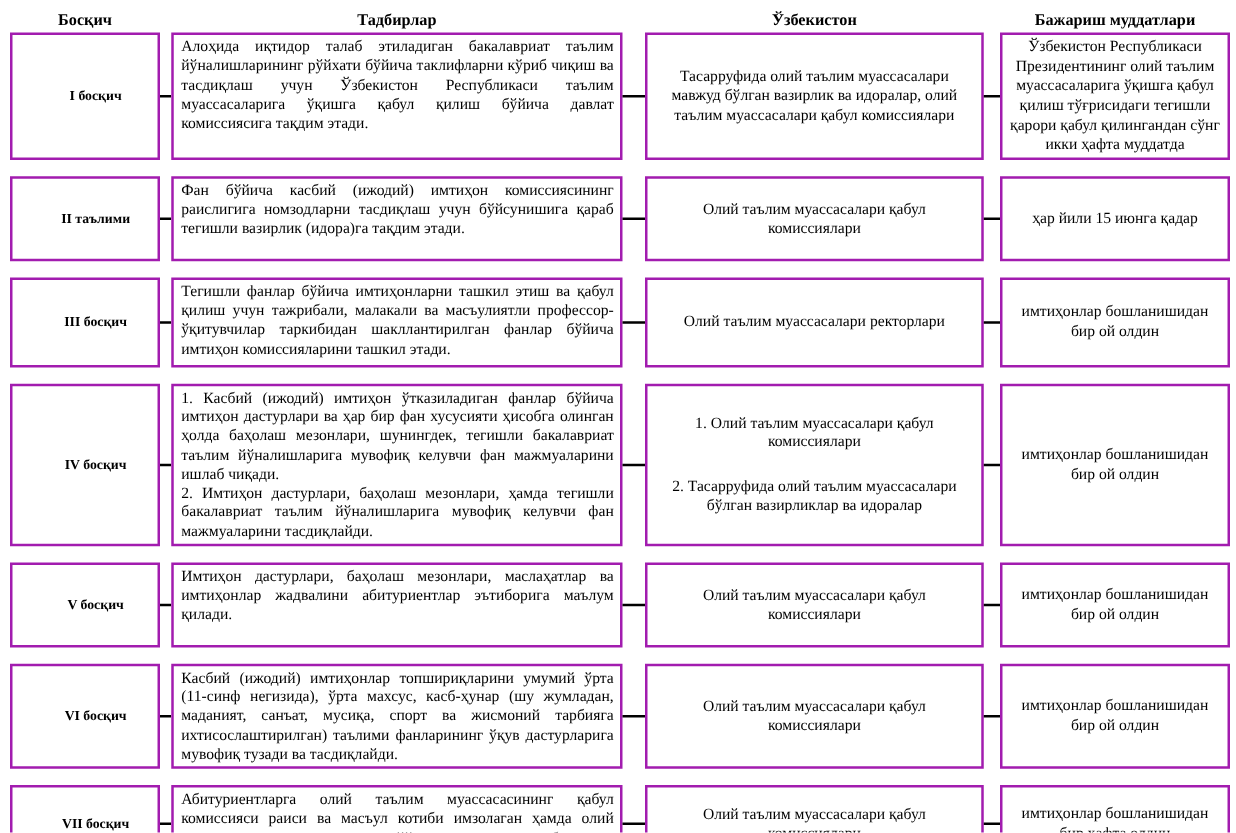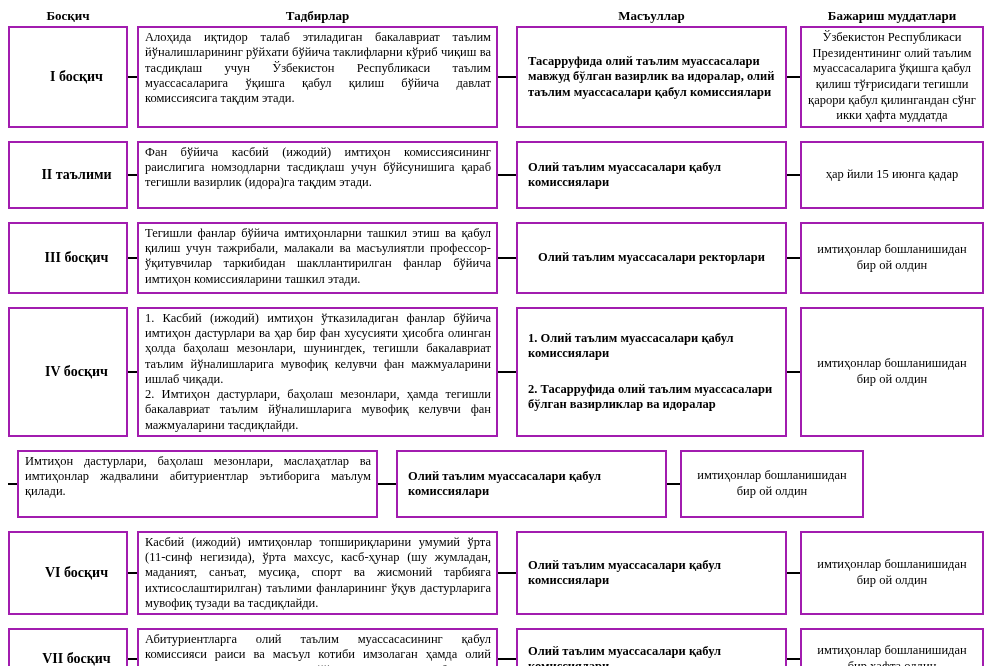--- a/index.html
+++ b/index.html
@@ -47,40 +47,40 @@
   .box {
     border: 2px solid #a21caf;
     background: #ffffff;
     display: flex;
     flex-direction: column;
     justify-content: center;
   }
   .box.stage {
     align-items: center;
     font-weight: bold;
-    font-size: 14px;
+    font-size: 11px;
     text-align: center;
     padding-left: 17px;
   }
   .box.measures {
     justify-content: flex-start;
     padding: 2px 5px 2px 6px;
     font-size: 12.5px;
     line-height: 1.22;
   }
   .box.measures p {
     margin: 0;
     text-align: justify;
   }
   .box.responsible {
     padding: 2px 10px;
     font-size: 12.5px;
     line-height: 1.22;
-    align-items: center;
-    font-weight: bold;
+    text-align: center;
+    align-items: center;
   }
   .box.responsible p { margin: 0; }
   .box.responsible.split { justify-content: space-evenly; }
   .box.deadline {
     padding: 2px 5px;
     font-size: 12.5px;
     line-height: 1.25;
     text-align: center;
     align-items: center;
   }
@@ -109,21 +109,21 @@
 </head>
 <body>
 
 <div class="diagram">
 
   <div class="row header-row">
     <div class="hcell w-stage">Босқич</div>
     <div class="w-conn1"></div>
     <div class="hcell w-measures">Тадбирлар</div>
     <div class="w-conn2"></div>
-    <div class="hcell w-responsible">Масъуллар</div>
+    <div class="hcell w-responsible">Ўзбекистон</div>
     <div class="w-conn3"></div>
     <div class="hcell w-deadline">Бажариш муддатлари</div>
   </div>
 
   <div class="row r1">
     <div class="box stage w-stage">
       <span>I босқич</span>
     </div>
     <div class="conn w-conn1">
         <i></i>
@@ -213,20 +213,23 @@
     </div>
     <div class="conn w-conn3">
         <i></i>
       </div>
     <div class="box deadline w-deadline">
       <p>имтиҳонлар бошланишидан бир ой олдин</p>
     </div>
   </div>
 
   <div class="row r5">
+    <div class="box stage w-stage">
+      <span>V босқич</span>
+    </div>
     <div class="conn w-conn1">
         <i></i>
       </div>
     <div class="box measures w-measures">
       <p>Имтиҳон дастурлари, баҳолаш мезонлари, маслаҳатлар ва имтиҳонлар жадвалини абитуриентлар эътиборига маълум қилади.</p>
     </div>
     <div class="conn w-conn2">
         <i></i>
       </div>
     <div class="box responsible w-responsible">

